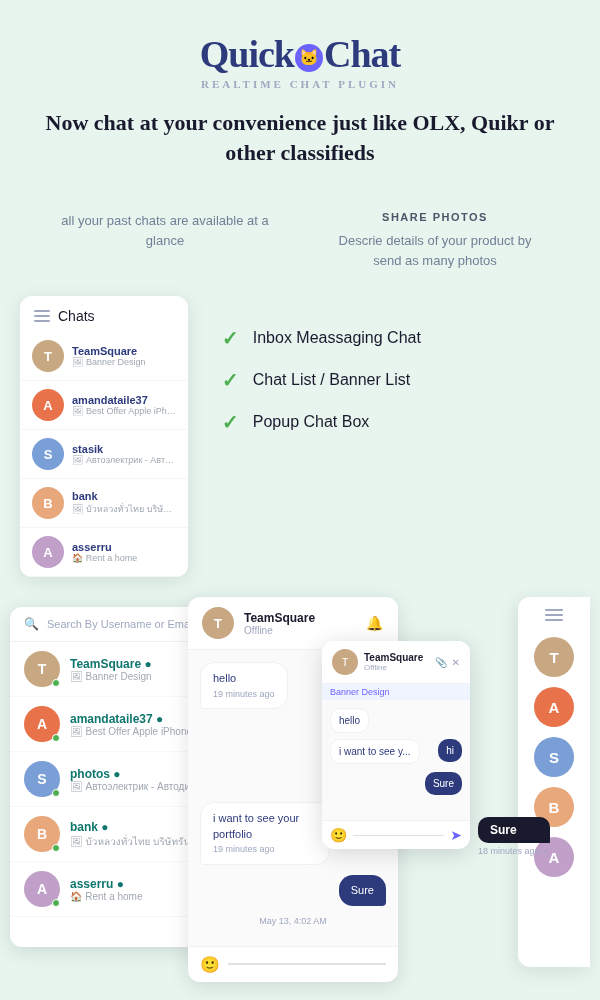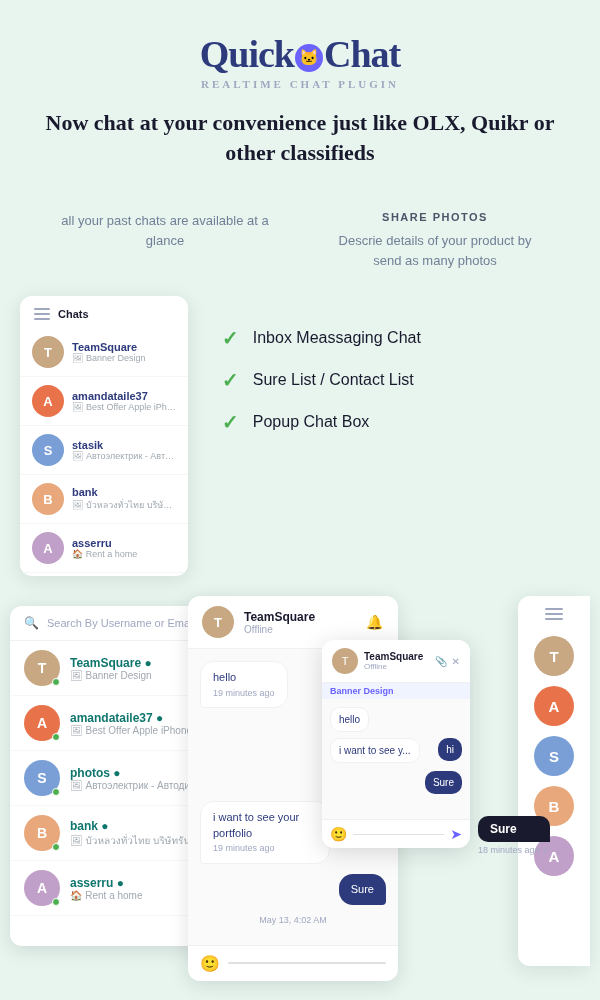--- a/index.html
+++ b/index.html
@@ -115,22 +115,22 @@
       cursor: pointer;
     }
     .hamburger span {
       display: block;
       width: 16px;
       height: 2px;
       background: #a0a8c0;
       border-radius: 2px;
     }
     .panel-title {
-      font-size: 11px;
-      font-weight: 700;
+      font-size: 14px;
+      font-weight: 400;
       color: #1a1a2e;
     }
 
     
     .chat-item {
       display: flex;
       align-items: center;
       padding: 8px 12px;
       gap: 8px;
       border-bottom: 1px solid #f5f5f5;
@@ -383,21 +383,21 @@
     .popup-name { font-size: 10px; font-weight: 700; color: #1a1a2e; }
     .popup-status { font-size: 8px; color: #a0a8c0; }
     .popup-controls { display: flex; gap: 4px; }
     .popup-ctrl-icon { font-size: 10px; color: #a0a8c0; cursor: pointer; }
 
     .popup-tag {
       background: #f0f4ff;
       font-size: 9px;
       color: #6c63ff;
       padding: 3px 8px;
-      font-weight: 700;
+      font-weight: 400;
     }
     .popup-messages {
       padding: 8px;
       background: #fafafa;
       min-height: 120px;
     }
     .popup-msg {
       margin-bottom: 6px;
     }
     .popup-bubble {
@@ -551,21 +551,21 @@
     </div>
   </div>
 
   <div class="features-list">
     <div class="feature-item">
       <span class="check-icon">✓</span>
       <span class="feature-text">Inbox Meassaging Chat</span>
     </div>
     <div class="feature-item">
       <span class="check-icon">✓</span>
-      <span class="feature-text">Sure List / Contact List</span>
+      <span class="feature-text">Chat List / Banner List</span>
     </div>
     <div class="feature-item">
       <span class="check-icon">✓</span>
       <span class="feature-text">Popup Chat Box</span>
     </div>
   </div>
 </div>
 
 <div class="section-lower" style="margin: 0 10px 20px; position: relative; height: 400px;">
 

